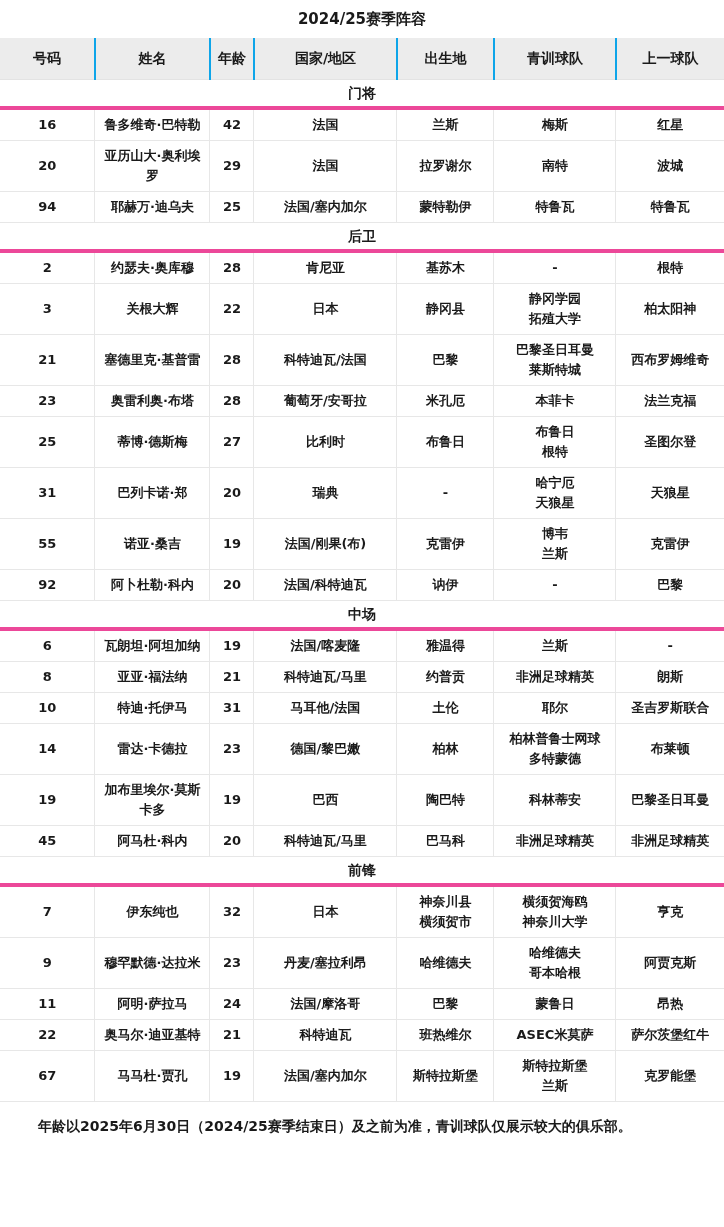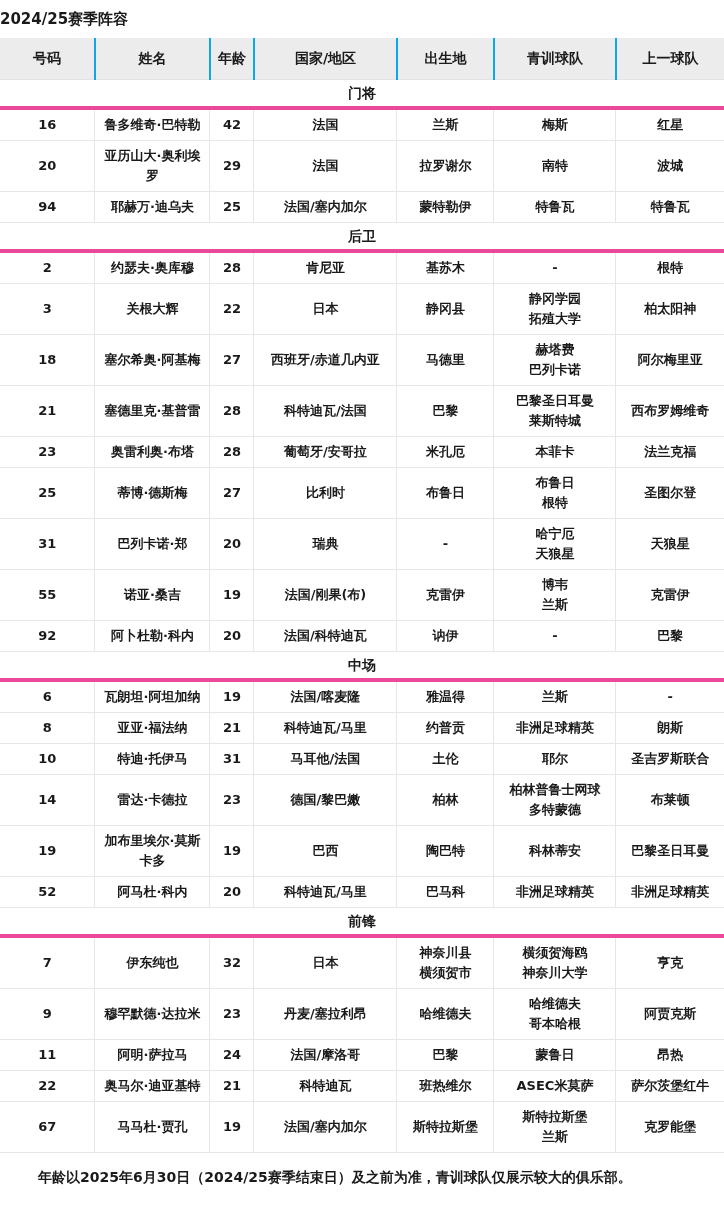--- a/index.html
+++ b/index.html
@@ -10,20 +10,21 @@
     color: #1a1a1a;
   }
   .page {
     width: 724px;
     min-height: 1227px;
     margin: 0 auto;
     background: #ffffff;
     box-sizing: border-box;
   }
   .page-title {
+    text-align: center;
     font-weight: 700;
     font-size: 15px;
     padding: 10px 0 9px 0;
   }
   table.roster {
     width: 100%;
     border-collapse: collapse;
     table-layout: fixed;
   }
   col.c-num   { width: 13.12%; }
@@ -152,30 +153,20 @@
           <td>3</td>
           <td>关根大辉</td>
           <td>22</td>
           <td>日本</td>
           <td>静冈县</td>
           <td>静冈学园
 拓殖大学</td>
           <td>柏太阳神</td>
         </tr>
         <tr class="player-row">
-          <td>18</td>
-          <td>塞尔希奥·阿基梅</td>
-          <td>27</td>
-          <td>西班牙/赤道几内亚</td>
-          <td>马德里</td>
-          <td>赫塔费
-巴列卡诺</td>
-          <td>阿尔梅里亚</td>
-        </tr>
-        <tr class="player-row">
           <td>21</td>
           <td>塞德里克·基普雷</td>
           <td>28</td>
           <td>科特迪瓦/法国</td>
           <td>巴黎</td>
           <td>巴黎圣日耳曼
 莱斯特城</td>
           <td>西布罗姆维奇</td>
         </tr>
         <tr class="player-row">
@@ -269,21 +260,21 @@
         <tr class="player-row">
           <td>19</td>
           <td>加布里埃尔·莫斯卡多</td>
           <td>19</td>
           <td>巴西</td>
           <td>陶巴特</td>
           <td>科林蒂安</td>
           <td>巴黎圣日耳曼</td>
         </tr>
         <tr class="player-row">
-          <td>52</td>
+          <td>45</td>
           <td>阿马杜·科内</td>
           <td>20</td>
           <td>科特迪瓦/马里</td>
           <td>巴马科</td>
           <td>非洲足球精英</td>
           <td>非洲足球精英</td>
         </tr>
         <tr class="section-row">
           <td colspan="7">前锋</td>
         </tr>

